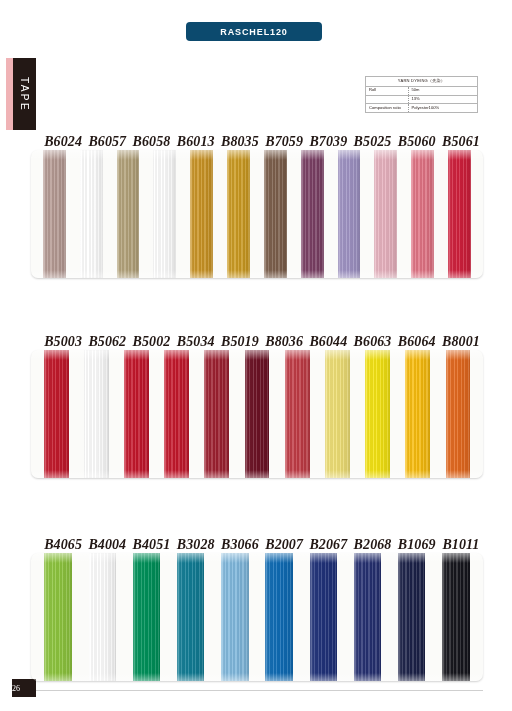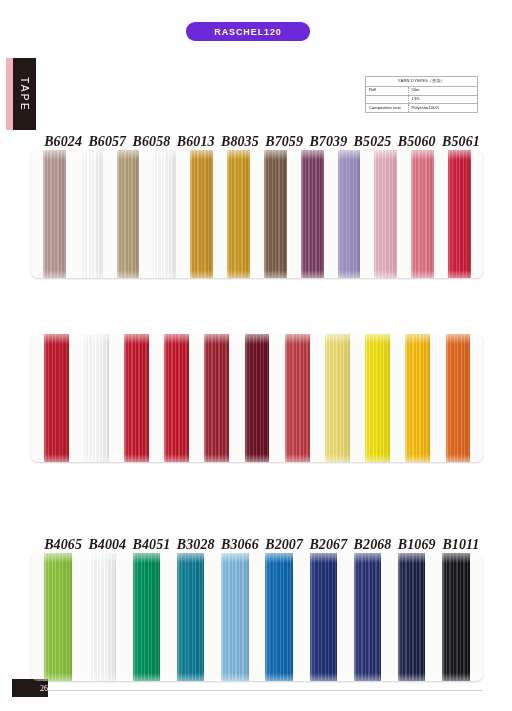--- a/index.html
+++ b/index.html
@@ -13,24 +13,24 @@
     position: relative;
     font-family: "Liberation Sans", sans-serif;
     overflow: hidden;
   }
 
   
   .title-pill {
     position: absolute;
     left: 186px;
     top: 22px;
-    width: 124px;
+    width: 136px;
     height: 19px;
-    background: #6d28d9;
-    border-radius: 9px;
+    background: #0c4a6e;
+    border-radius: 4px;
     display: flex;
     align-items: center;
     justify-content: center;
   }
   .title-pill span {
     color: #ffffff;
     font-size: 9px;
     font-weight: bold;
     letter-spacing: 0.9px;
     font-family: "Liberation Sans", sans-serif;
@@ -194,22 +194,21 @@
   }
   .page-num {
     position: absolute;
     left: 12px;
     top: 679px;
     width: 24px;
     height: 18px;
     background: #231815;
     display: flex;
     align-items: center;
-    justify-content: flex-end;
-    padding-left: 12px;
+    justify-content: flex-start;
   }
   .page-num span {
     color: #ffffff;
     font-size: 8px;
     font-family: "Liberation Serif", serif;
   }
 </style>
 </head>
 <body>
 
@@ -292,20 +291,32 @@
       </div>
       <div class="tape-cell">
         <div class="tape" style="background: rgb(208, 31, 60);"></div>
       </div>
       <div class="gloss"></div>
       <div class="gloss-bottom"></div>
     </div>
 </div>
 
 <div class="swatch-block" style="top:334px">
+  <div class="codes-row">
+      <div class="code">B5003</div>
+      <div class="code">B5062</div>
+      <div class="code">B5002</div>
+      <div class="code">B5034</div>
+      <div class="code">B5019</div>
+      <div class="code">B8036</div>
+      <div class="code">B6044</div>
+      <div class="code">B6063</div>
+      <div class="code">B6064</div>
+      <div class="code">B8001</div>
+    </div>
   <div class="tapes-row">
 
   <div class="tape-cell">
         <div class="tape" style="background: rgb(195, 25, 44);"></div>
       </div>
       <div class="tape-cell">
         <div class="tape" style="background: rgb(255, 255, 255); box-shadow: rgba(0, 0, 0, 0.04) 0px 0px 0px 0.5px inset;"></div>
       </div>
       <div class="tape-cell">
         <div class="tape" style="background: rgb(196, 22, 43);"></div>

